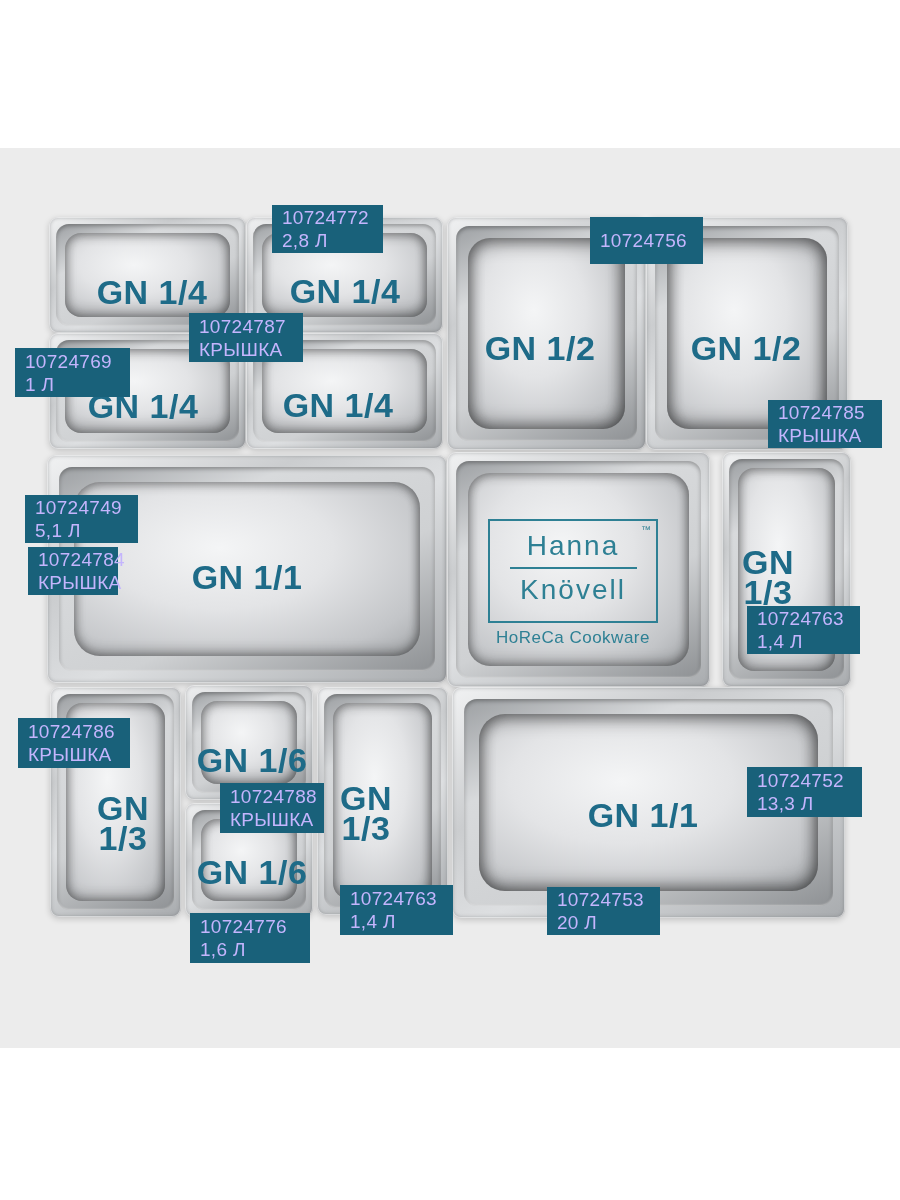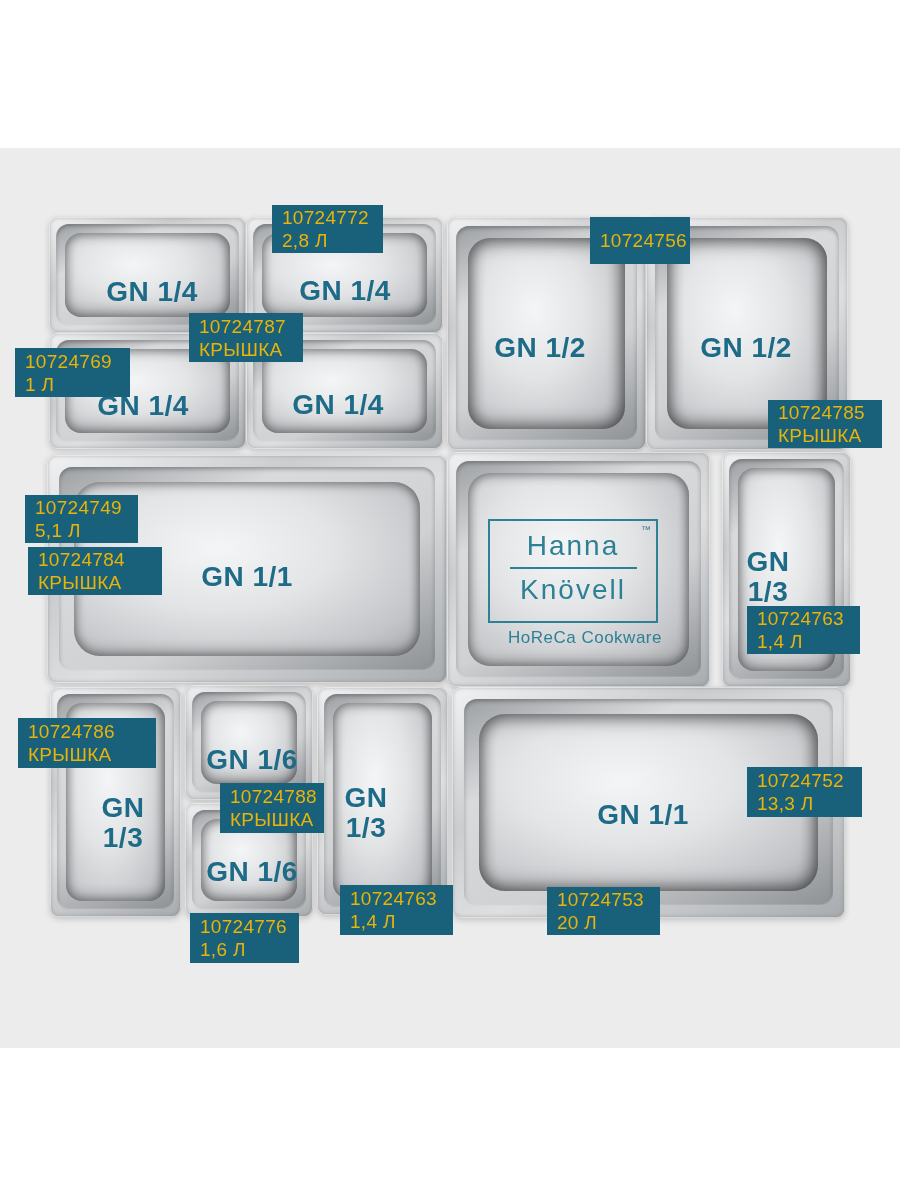--- a/index.html
+++ b/index.html
@@ -36,44 +36,44 @@
   .deep .well {
     box-shadow: inset 0 8px 16px rgba(0,0,0,.30),
                 inset 0 -8px 16px rgba(0,0,0,.28),
                 inset 6px 0 12px rgba(0,0,0,.18),
                 inset -6px 0 14px rgba(0,0,0,.24);
   }
 
   
   .gn-label {
     position:absolute; transform:translate(-50%,-50%);
-    color:#1e6b88; font-weight:bold; font-size:28px; line-height:30px;
+    color:#1e6b88; font-weight:bold; font-size:34px; line-height:30px;
     letter-spacing:.5px; white-space:pre-line; text-align:center; z-index:4;
   }
 
   
   .badge {
     position:absolute; box-sizing:border-box; z-index:6;
-    background:#19617a; color:#eab308;
+    background:#19617a; color:#c4b5fd;
     font-size:19px; line-height:23px; letter-spacing:.3px;
     padding:2px 6px 2px 10px;
     display:flex; flex-direction:column; justify-content:center;
   }
 
   
   .logo-frame {
     position:absolute; left:488px; top:519px; width:170px; height:104px;
     box-sizing:border-box; border:2px solid #2e8094; color:#2e8094;
     z-index:5; padding-top:7px;
   }
   .logo-name { text-align:center; font-size:28px; line-height:36px; letter-spacing:2px; }
   .logo-tm { position:absolute; right:5px; top:3px; font-size:10px; letter-spacing:0; }
   .logo-divider { height:2px; background:#2e8094; margin:3px 19px 3px 20px; }
   .logo-tagline {
-    position:absolute; left:508px; top:628px; width:170px; 
+    position:absolute; left:488px; top:628px; width:170px; text-align:center;
     color:#2e8094; font-size:17px; letter-spacing:.5px; z-index:5;
   }
 </style>
 </head>
 <body>
 
 <div class="canvas">
   <div class="band"></div>
 
   <div class="pan inset-a" style="left:49px;  top:217px; width:197px; height:116px;">
@@ -150,65 +150,65 @@
   <div class="gn-label" style="left:252px; top:760px;">GN 1/6</div>
   <div class="gn-label" style="left:252px; top:872px;">GN 1/6</div>
   <div class="gn-label" style="left:366px; top:813px;">GN
 1/3</div>
   <div class="gn-label" style="left:643px; top:815px;">GN 1/1</div>
 
   <div class="badge" style="left:272px; top:205px; width:111px; height:48px;">
     <div>10724772</div>
     <div>2,8 Л</div>
   </div>
-  <div class="badge" style="left:590px; top:217px; width:100px; height:47px;">
+  <div class="badge" style="left:590px; top:217px; width:113px; height:47px;">
     <div>10724756</div>
     <div></div>
   </div>
   <div class="badge" style="left:189px; top:313px; width:114px; height:49px;">
     <div>10724787</div>
     <div>КРЫШКА</div>
   </div>
   <div class="badge" style="left:15px; top:348px; width:115px; height:49px;">
     <div>10724769</div>
     <div>1 Л</div>
   </div>
   <div class="badge" style="left:768px; top:400px; width:114px; height:48px;">
     <div>10724785</div>
     <div>КРЫШКА</div>
   </div>
   <div class="badge" style="left:25px; top:495px; width:113px; height:48px;">
     <div>10724749</div>
     <div>5,1 Л</div>
   </div>
-  <div class="badge" style="left:28px; top:547px; width:134px; height:48px;">
+  <div class="badge" style="left:28px; top:547px; width:90px; height:48px;">
     <div>10724784</div>
     <div>КРЫШКА</div>
   </div>
   <div class="badge" style="left:747px; top:606px; width:113px; height:48px;">
     <div>10724763</div>
     <div>1,4 Л</div>
   </div>
-  <div class="badge" style="left:18px; top:718px; width:138px; height:50px;">
+  <div class="badge" style="left:18px; top:718px; width:112px; height:50px;">
     <div>10724786</div>
     <div>КРЫШКА</div>
   </div>
   <div class="badge" style="left:220px; top:783px; width:104px; height:50px;">
     <div>10724788</div>
     <div>КРЫШКА</div>
   </div>
   <div class="badge" style="left:747px; top:767px; width:115px; height:50px;justify-content:center;">
     <div>10724752</div>
     <div>13,3 Л</div>
   </div>
   <div class="badge" style="left:340px; top:885px; width:113px; height:50px;">
     <div>10724763</div>
     <div>1,4 Л</div>
   </div>
-  <div class="badge" style="left:190px; top:913px; width:109px; height:50px;">
+  <div class="badge" style="left:190px; top:913px; width:120px; height:50px;">
     <div>10724776</div>
     <div>1,6 Л</div>
   </div>
   <div class="badge" style="left:547px; top:887px; width:113px; height:48px;">
     <div>10724753</div>
     <div>20 Л</div>
   </div>
 
   <div class="logo-frame">
     <span class="logo-tm">™</span>

